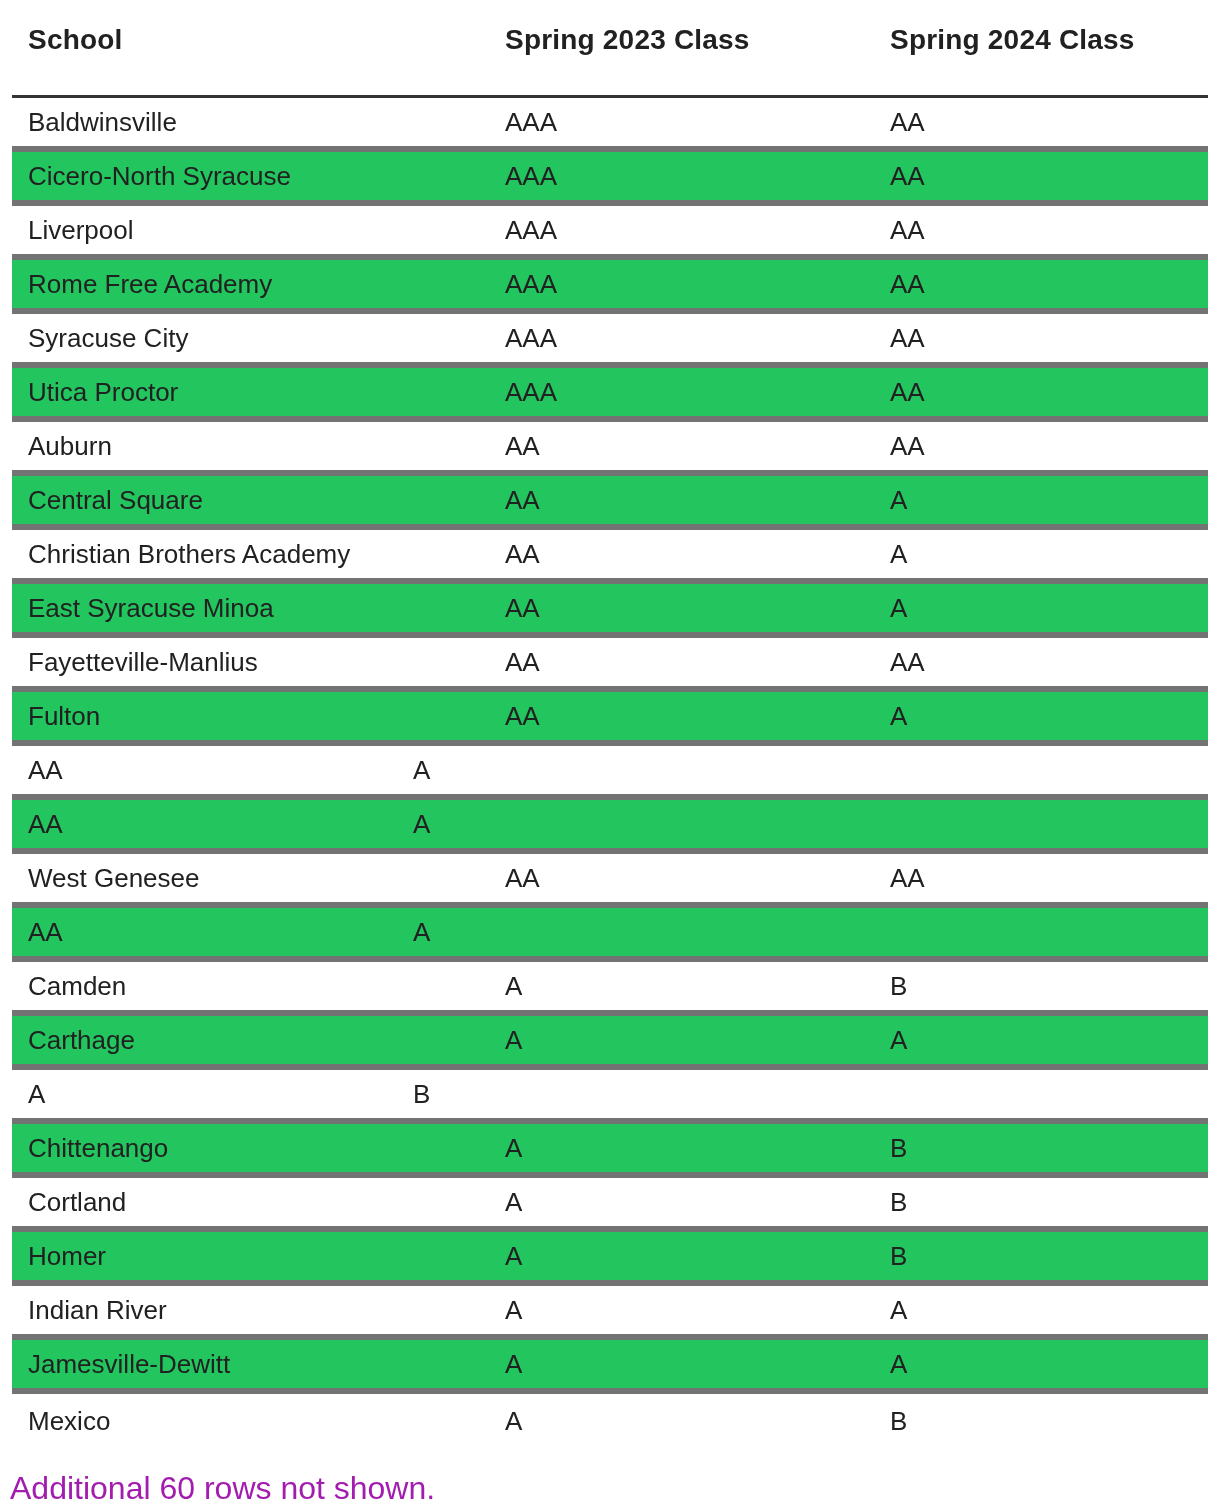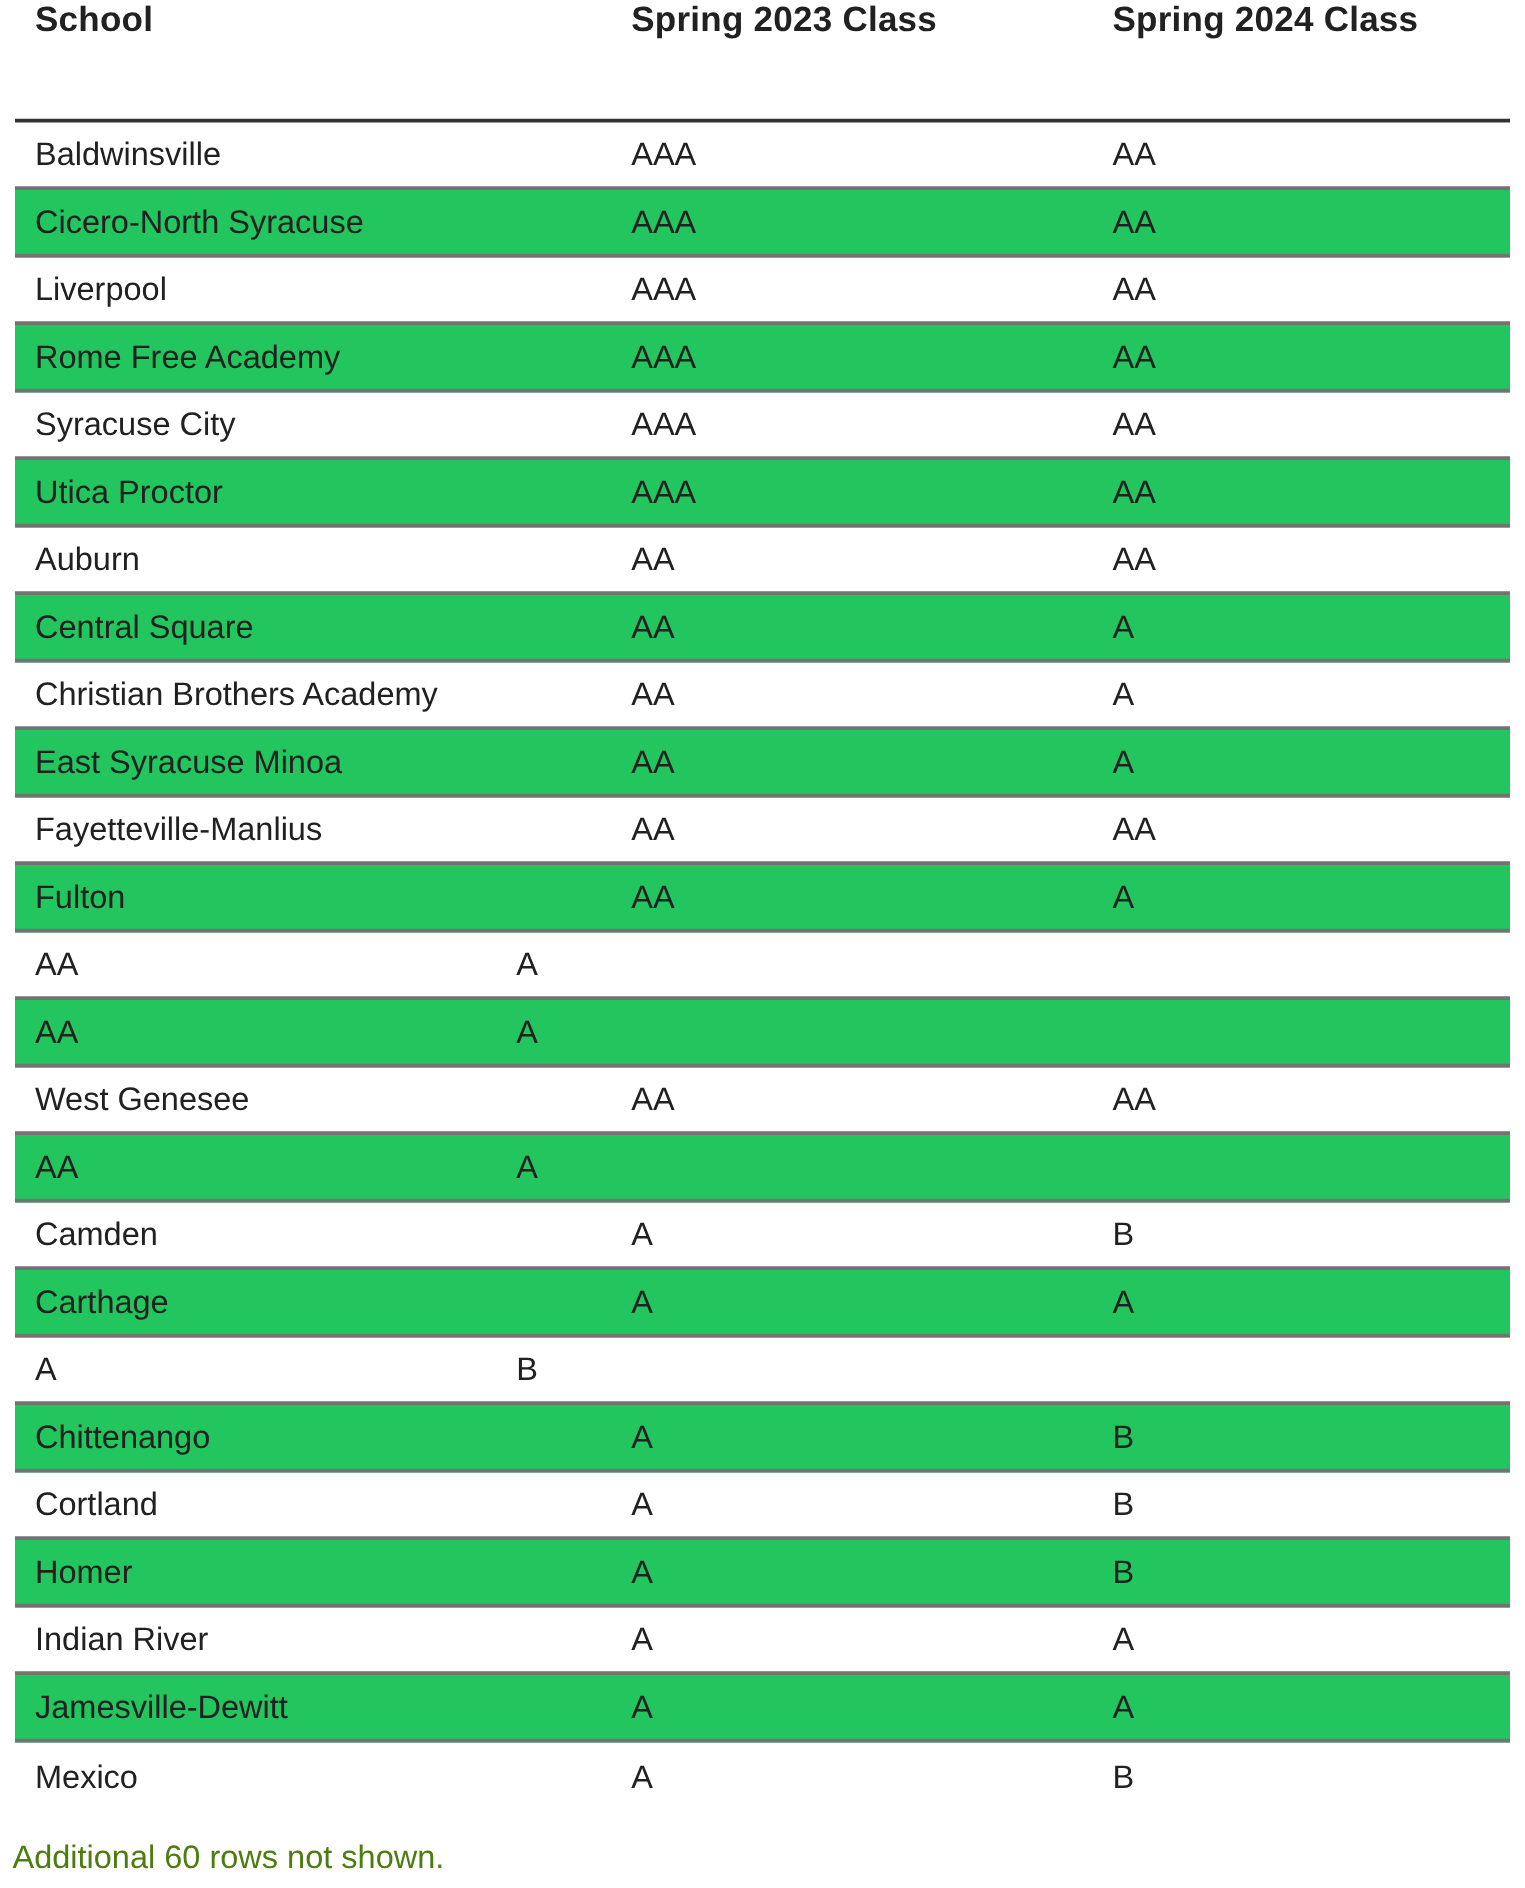--- a/index.html
+++ b/index.html
@@ -13,55 +13,55 @@
     font-family: "Liberation Sans", sans-serif;
     color: #212121;
     overflow: hidden;
   }
   .table-wrap {
     margin: 0 12px;
   }
   .header-row {
     display: flex;
     height: 98px;
-    align-items: flex-start;
+    align-items: center;
     box-sizing: border-box;
     border-bottom: 3px solid #333333;
     padding-bottom: 16px;
     font-size: 28px;
     font-weight: bold;
     letter-spacing: 0.2px;
   }
   .row {
     display: flex;
     height: 54px;
     align-items: center;
     box-sizing: border-box;
-    border-bottom: 3px solid #737373;
+    border-bottom: 6px solid #737373;
     font-size: 26px;
   }
   .row:last-child {
     border-bottom: none;
   }
   .row.alt {
     background: #22c55e;
   }
   .col {
     box-sizing: border-box;
     padding-left: 16px;
     white-space: nowrap;
     overflow: hidden;
   }
   .col1 { width: 477px; }
   .col2 { width: 385px; }
   .col3 { width: 334px; }
   .footer-note {
     margin: 22px 0 0 10px;
-    font-size: 26px;
-    color: #4d7c0f;
+    font-size: 32px;
+    color: #a21caf;
   }
 </style>
 </head>
 <body>
 
 <div class="table-wrap">
   <div class="header-row">
     <div class="col col1">School</div>
     <div class="col col2">Spring 2023 Class</div>
     <div class="col col3">Spring 2024 Class</div>

